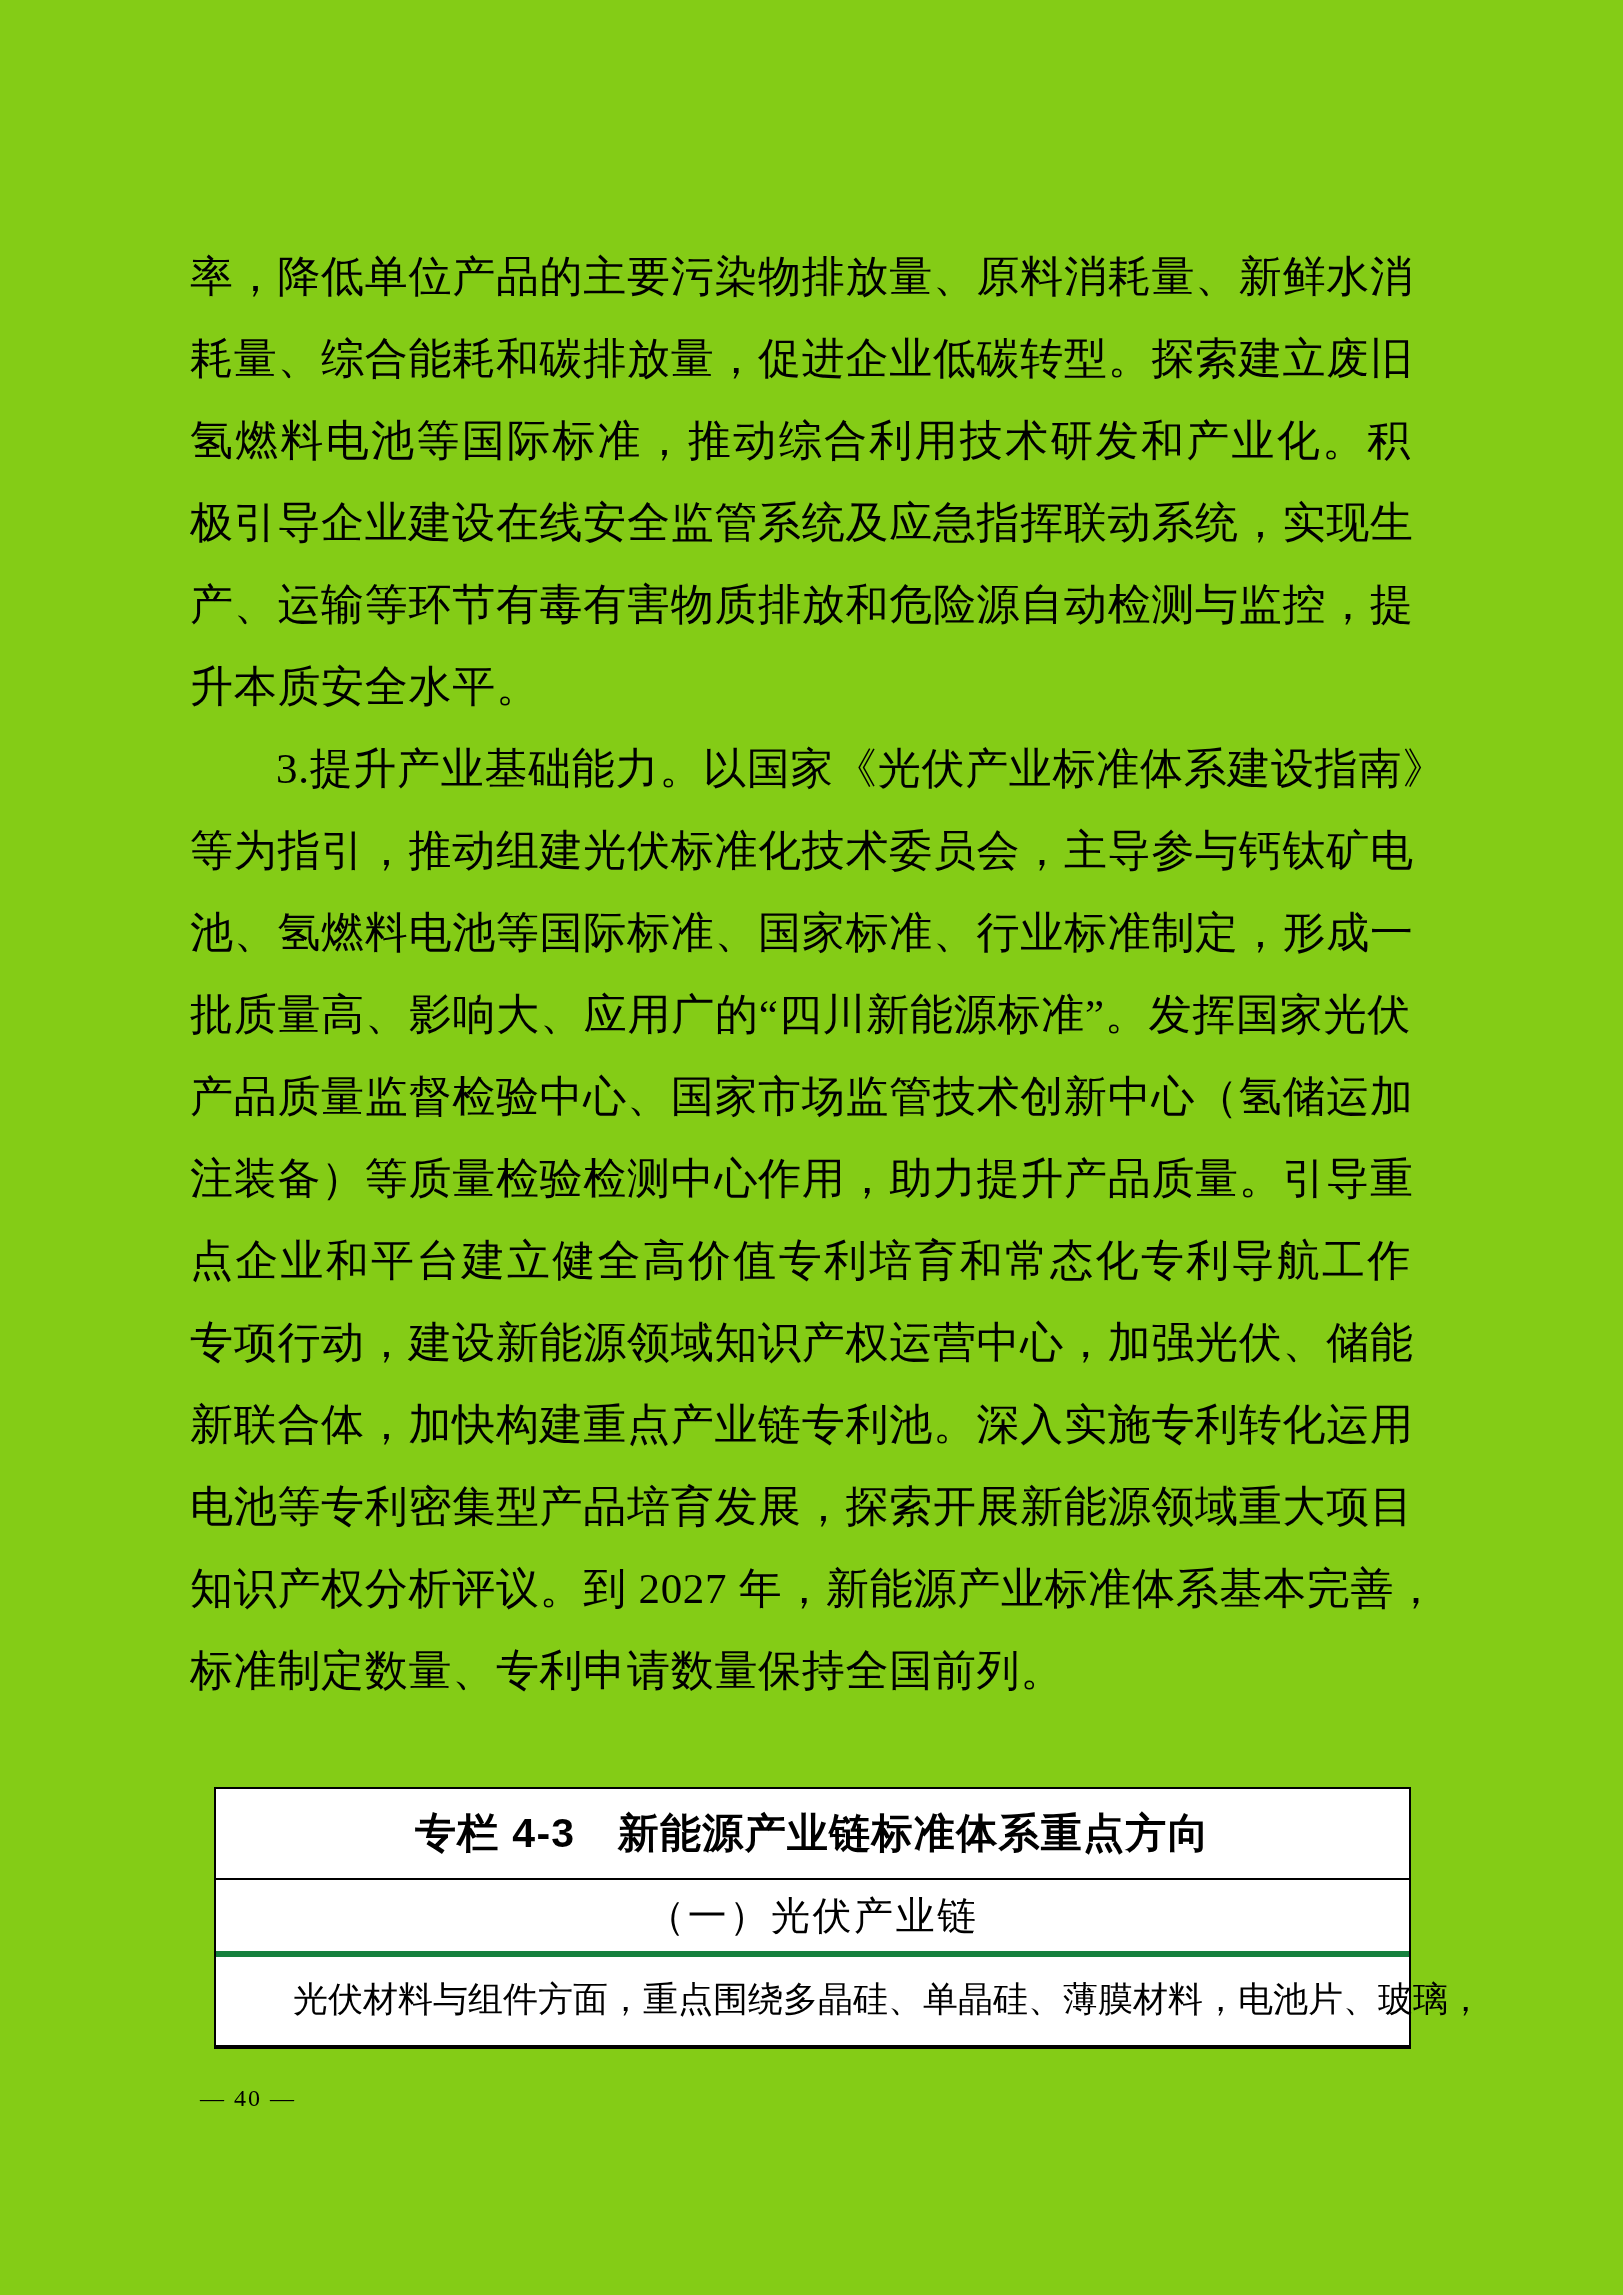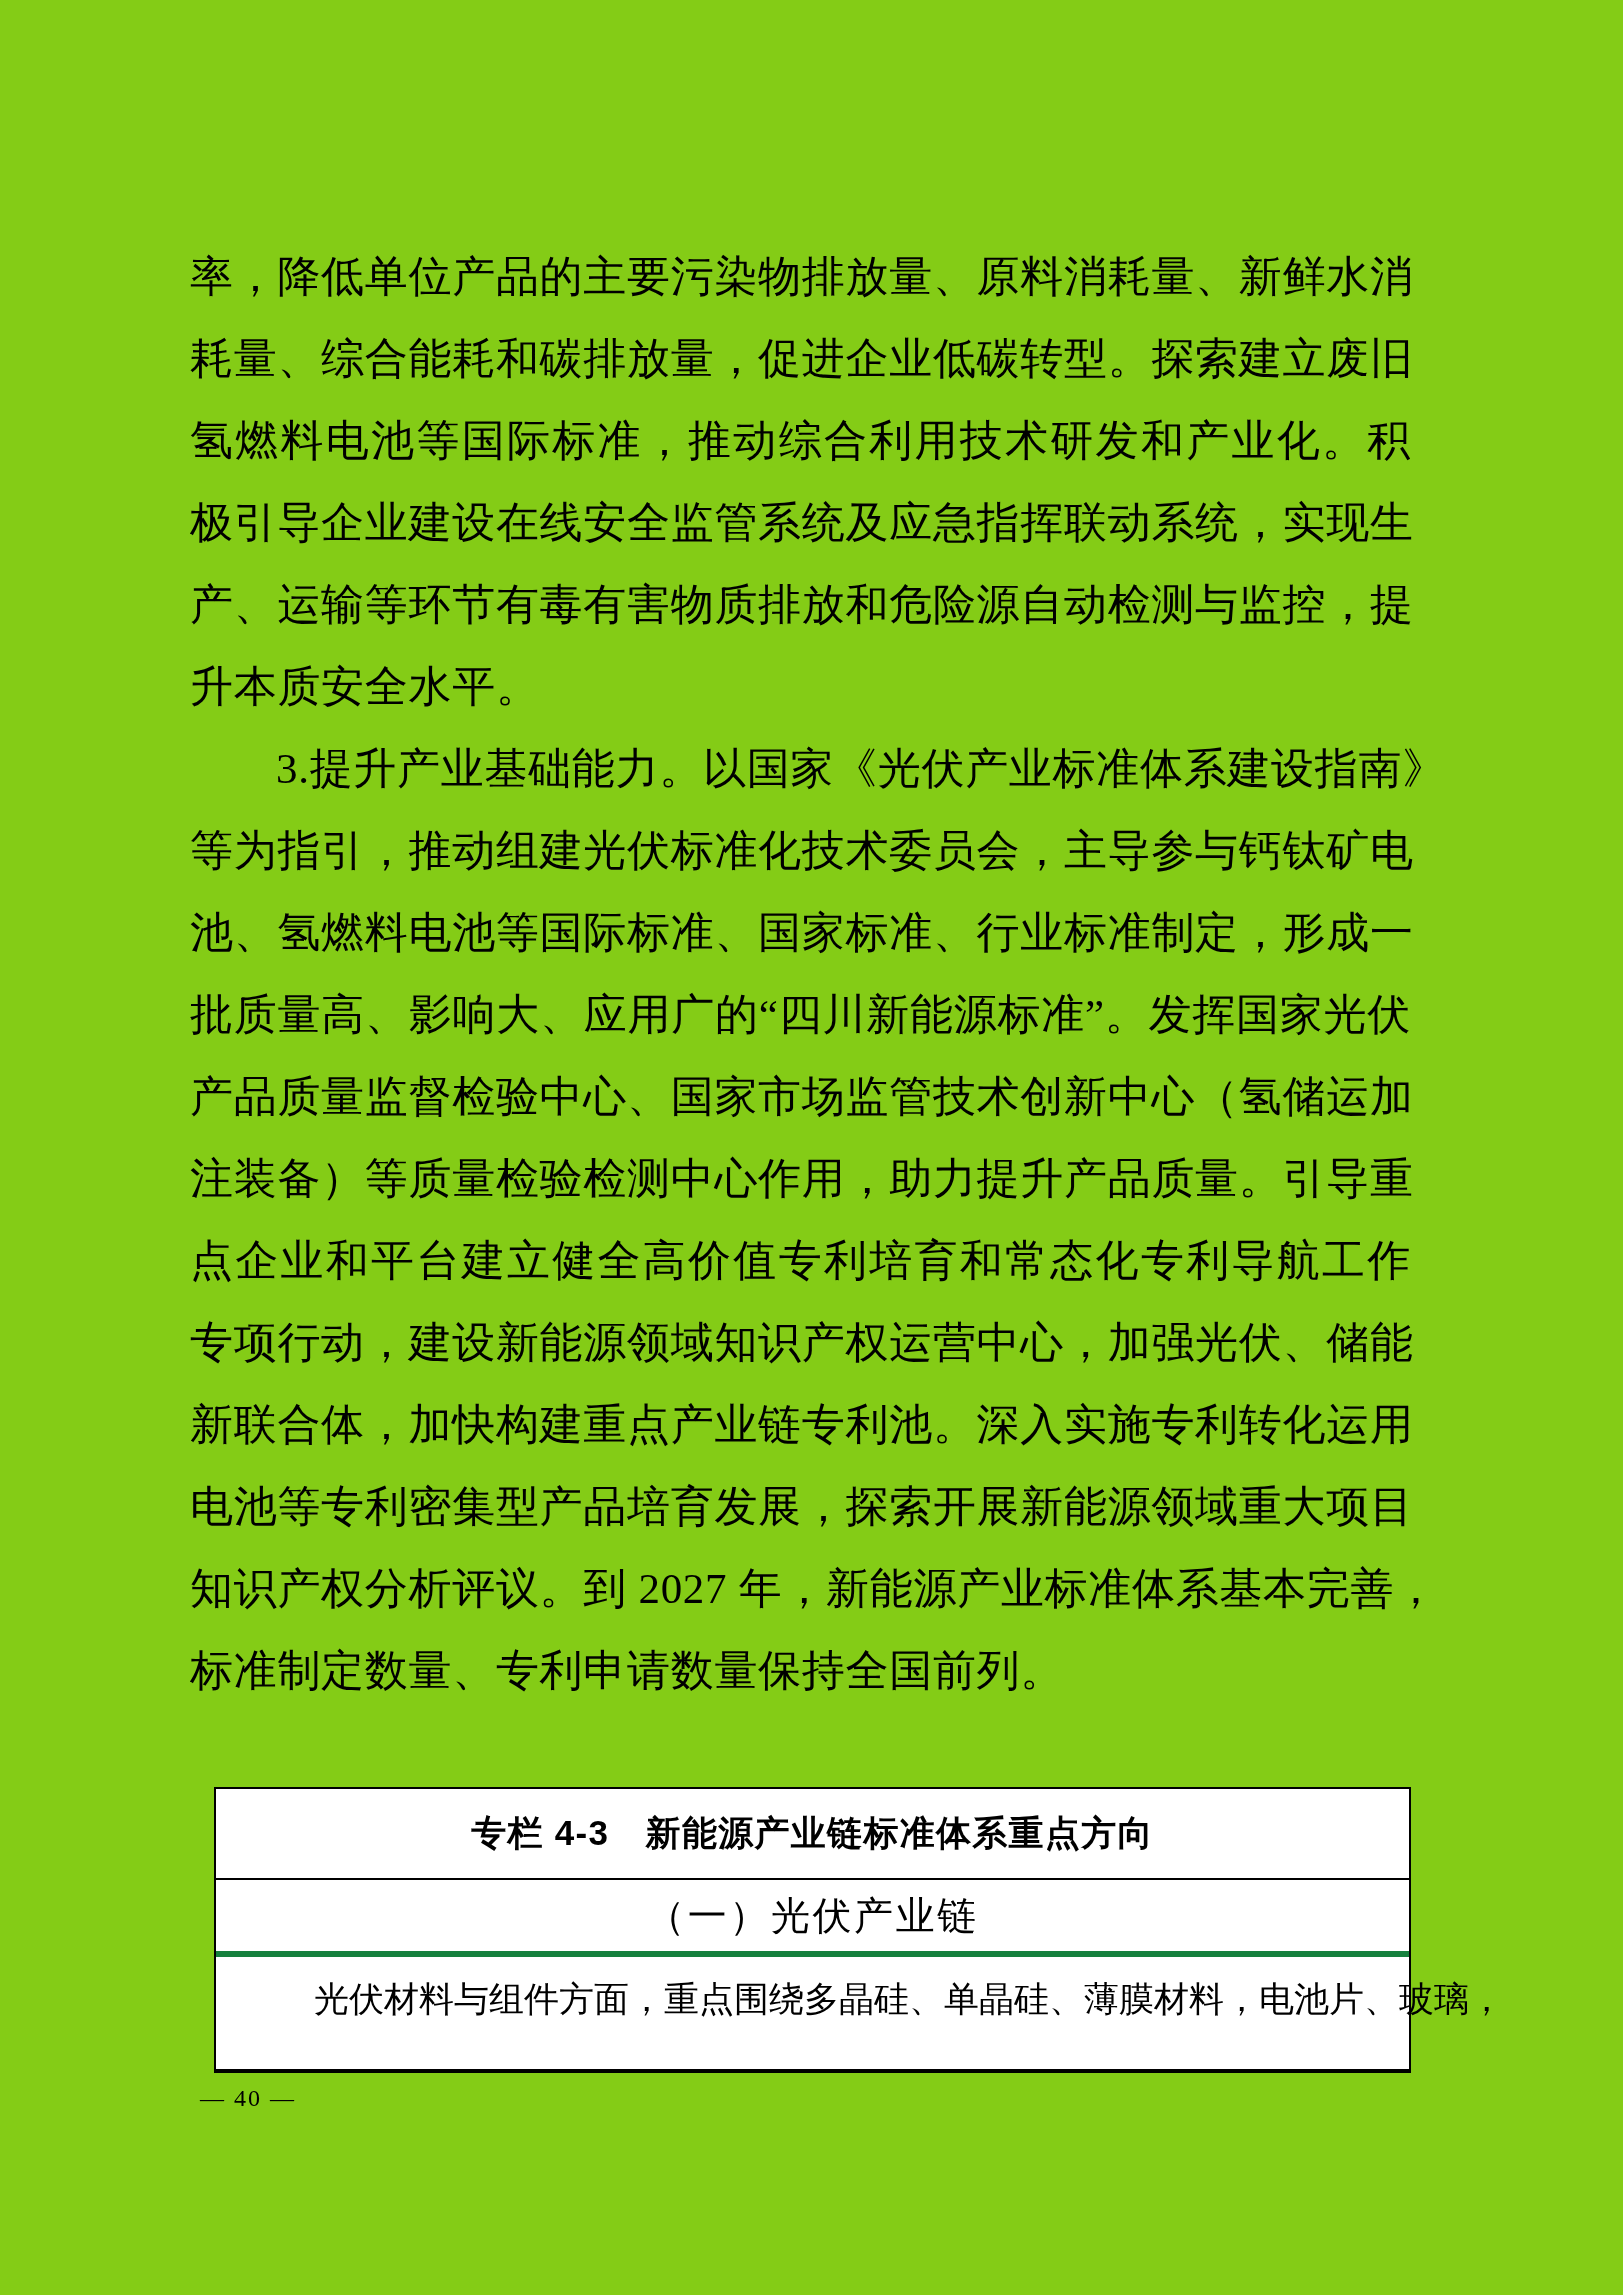--- a/index.html
+++ b/index.html
@@ -49,33 +49,33 @@
     box-sizing: border-box;
     display: flex;
     align-items: center;
     justify-content: center;
   }
   .panel-title {
     height: 91px;
     border-bottom: 2px solid #000000;
     font-family: "Liberation Sans", sans-serif;
     font-weight: bold;
-    font-size: 35px;
+    font-size: 41px;
     letter-spacing: 1.3px;
   }
   .panel-section {
     height: 77px;
     border-bottom: 6px solid #15803d;
     font-size: 39px;
     letter-spacing: 2.6px;
   }
   .panel-body {
-    height: 112px;
+    height: 88px;
     display: block;
-    padding: 0 27px;
+    padding: 0 6px;
   }
   .panel-body-inner {
     display: block;
     font-size: 35px;
     line-height: 86px;
     text-indent: 71px;
     text-align: justify;
     text-align-last: justify;
     white-space: nowrap;
   }

